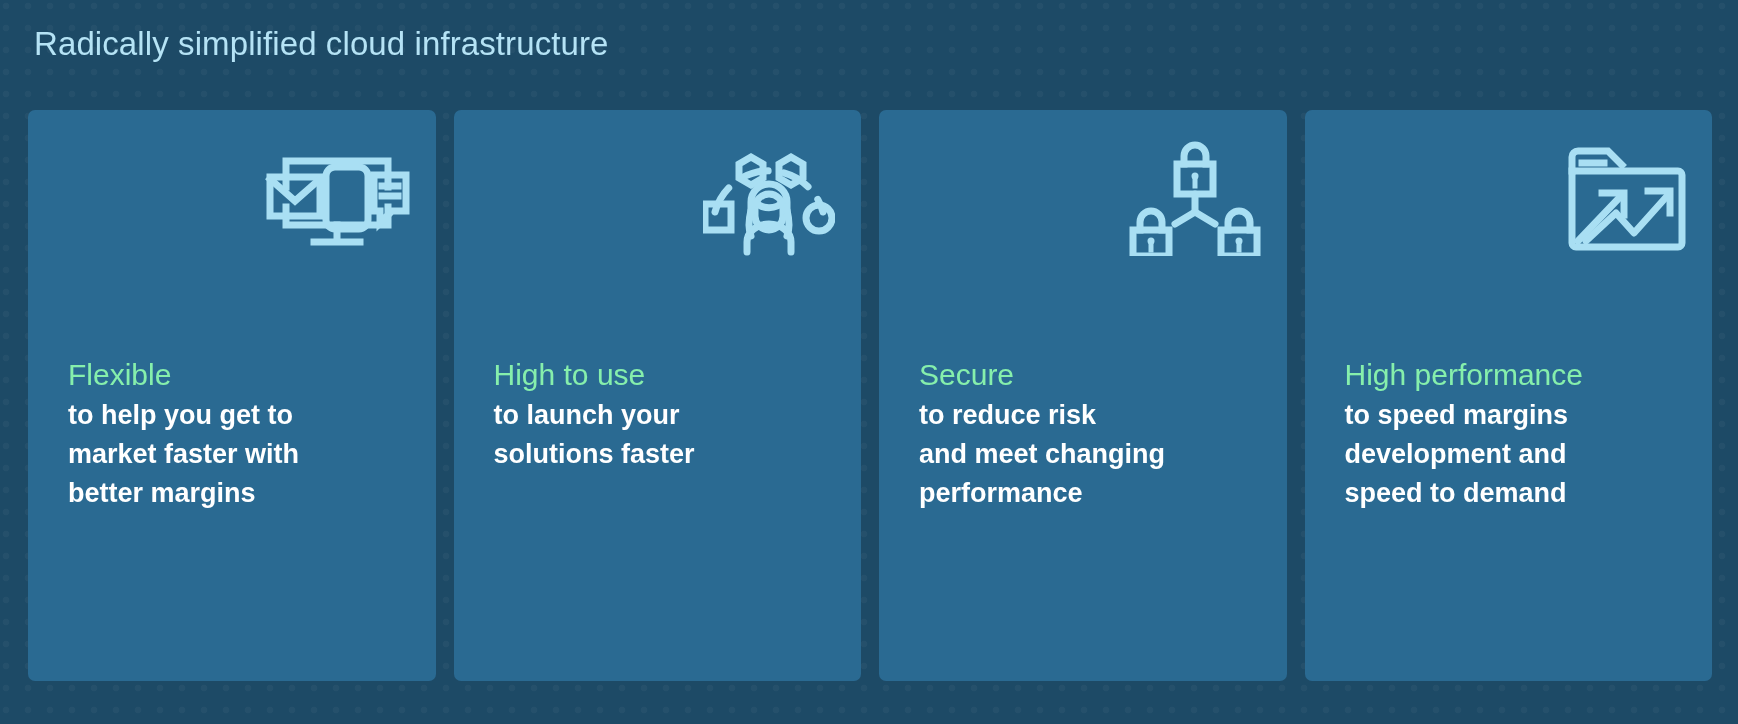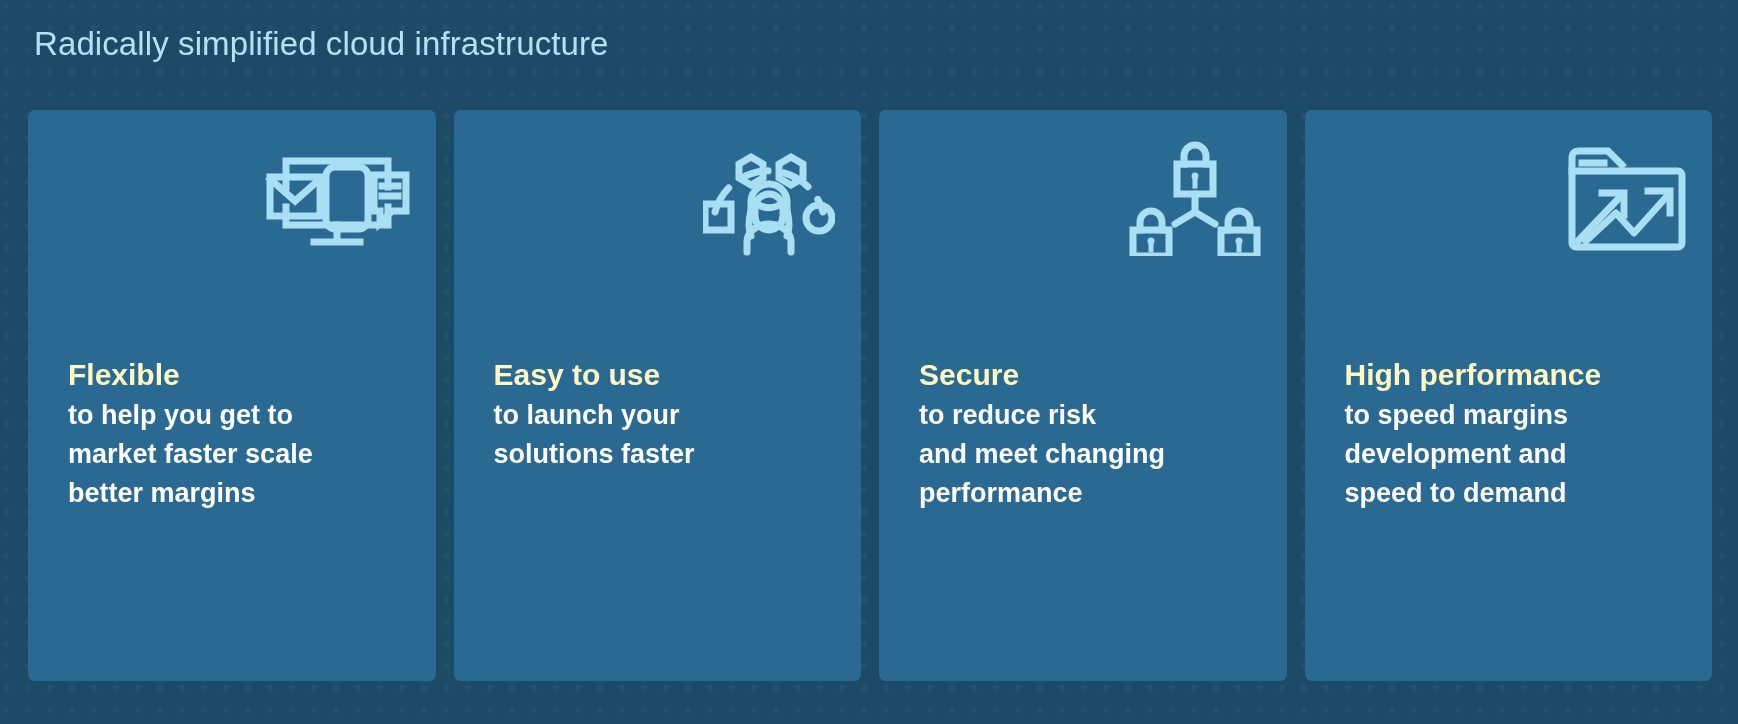--- a/index.html
+++ b/index.html
@@ -85,22 +85,22 @@
   .card-text {
     position: absolute;
     left: 40px;
     right: 22px;
     top: 245px;
   }
 
   .card-heading {
     font-size: 30px;
     line-height: 40px;
-    font-weight: 700;
-    color: #fef9c3;
+    font-weight: 400;
+    color: #86efac;
     white-space: nowrap;
     margin-bottom: 1px;
   }
 
   .card-body {
     font-size: 27px;
     line-height: 39px;
     font-weight: 700;
     color: #ffffff;
   }
@@ -138,21 +138,21 @@
 
           <path d="M110 34 H142 V70 H128 L116 82 V70 H110 Z"></path>
           <line x1="118" y1="45" x2="134" y2="45"></line>
           <line x1="118" y1="55" x2="134" y2="55"></line>
         </svg>
       </div>
       <div class="card-text">
         <div class="card-heading">Flexible</div>
         <div class="card-body">
           <span class="card-body-line">to help you get to</span>
-          <span class="card-body-line">market faster scale</span>
+          <span class="card-body-line">market faster with</span>
           <span class="card-body-line">better margins</span>
         </div>
       </div>
     </div>
 
     <div class="card">
       <div class="card-icon">
         <svg width="132" height="118" viewBox="0 0 132 118" fill="none" stroke="#a9dff3" stroke-width="7" stroke-linecap="round" stroke-linejoin="round">
 
           <path d="M12 74 A56 56 0 0 1 120 74" stroke-dasharray="28 16"></path>
@@ -169,21 +169,21 @@
           <path d="M48 76 v-12 a18 18 0 0 1 36 0 v12"></path>
           <path d="M53 64 a14 9 0 0 0 26 0"></path>
 
           <path d="M44 114 v-10 a22 18 0 0 1 44 0 v10"></path>
 
           <path d="M48 72 q-4 16 0 26"></path>
           <path d="M84 72 q4 16 0 26"></path>
         </svg>
       </div>
       <div class="card-text">
-        <div class="card-heading">Easy to use</div>
+        <div class="card-heading">High to use</div>
         <div class="card-body">
           <span class="card-body-line">to launch your</span>
           <span class="card-body-line">solutions faster</span>
         </div>
       </div>
     </div>
 
     <div class="card">
       <div class="card-icon">
         <svg width="132" height="118" viewBox="0 0 132 118" fill="none" stroke="#a9dff3" stroke-width="7" stroke-linecap="square" stroke-linejoin="miter">

